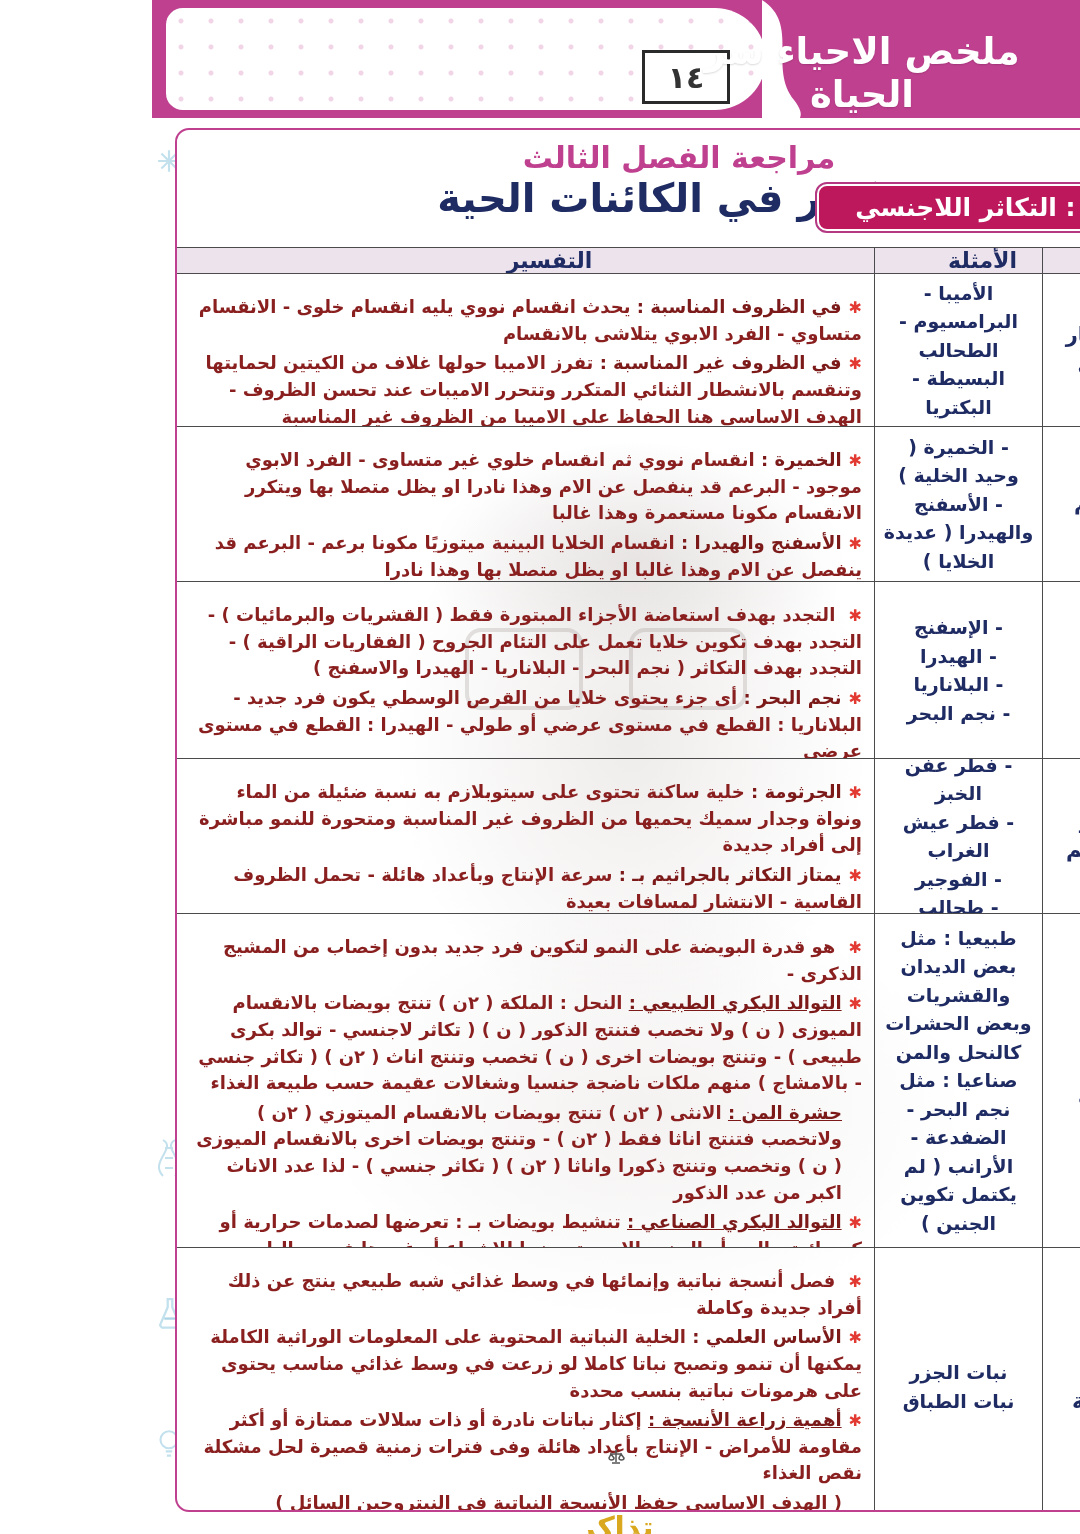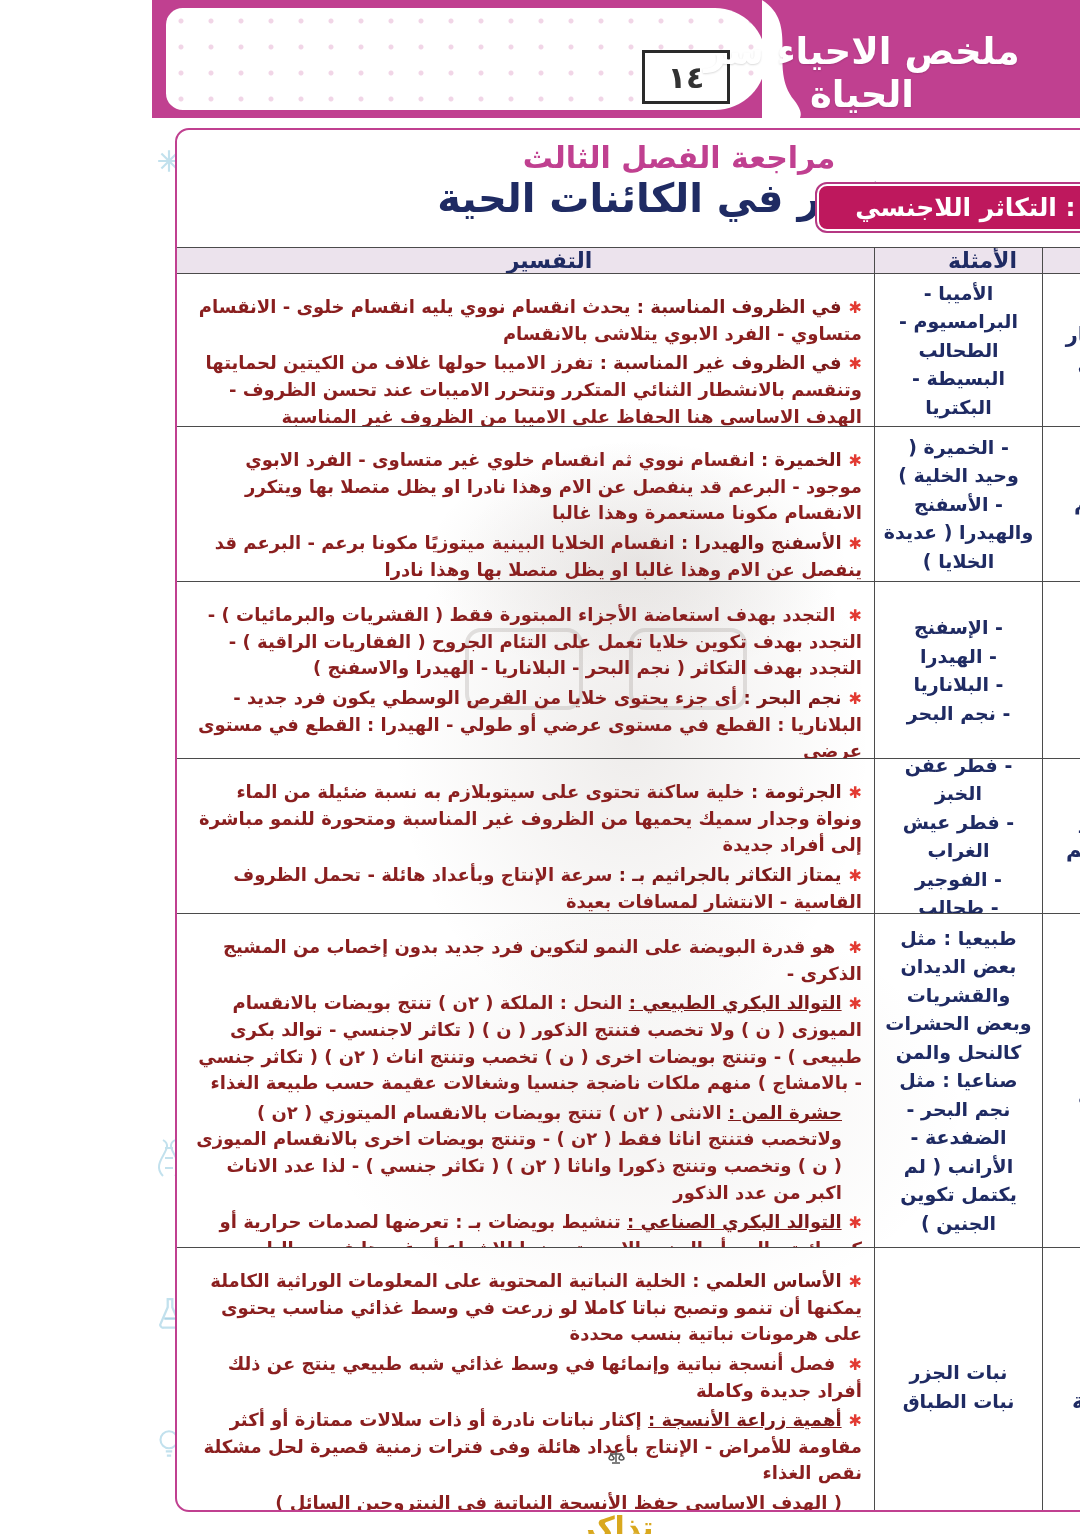--- a/index.html
+++ b/index.html
@@ -204,22 +204,22 @@
           <div class="exp-item cont"><span class="lead u">حشرة المن :</span> <span>الانثى ( ٢ن ) تنتج بويضات بالانقسام الميتوزي ( ٢ن ) ولاتخصب فتنتج اناثا فقط ( ٢ن ) - وتنتج بويضات اخرى بالانقسام الميوزى ( ن ) وتخصب وتنتج ذكورا واناثا ( ٢ن ) ( تكاثر جنسي ) - لذا عدد الاناث اكبر من عدد الذكور</span></div>
           <div class="exp-item"><span class="marker">✱</span><span class="lead u">التوالد البكري الصناعي :</span> <span>تنشيط بويضات بـ : تعرضها لصدمات حرارية أو كهربائية - الرج أو الوخز بالإبر - تعرضها للإشعاع أو غمرها في محاليل بعض الأملاح - يحدث تضاعف للصبغيات وانقسام البويضات وتنتج أفراد جديدة</span></div>
         </div>
       </div>
 
       <div class="trow r5">
         <div class="cell type">زراعة الأنسجة</div>
         <div class="cell ex">نبات الجزر
 نبات الطباق</div>
         <div class="cell exp">
+          <div class="exp-item"><span class="marker">✱</span> <span>فصل أنسجة نباتية وإنمائها في وسط غذائي شبه طبيعي ينتج عن ذلك أفراد جديدة وكاملة</span></div>
           <div class="exp-item"><span class="marker">✱</span><span class="lead">الأساس العلمي :</span> <span>الخلية النباتية المحتوية على المعلومات الوراثية الكاملة يمكنها أن تنمو وتصبح نباتا كاملا لو زرعت في وسط غذائي مناسب يحتوى على هرمونات نباتية بنسب محددة</span></div>
-          <div class="exp-item"><span class="marker">✱</span> <span>فصل أنسجة نباتية وإنمائها في وسط غذائي شبه طبيعي ينتج عن ذلك أفراد جديدة وكاملة</span></div>
           <div class="exp-item"><span class="marker">✱</span><span class="lead u">أهمية زراعة الأنسجة :</span> <span>إكثار نباتات نادرة أو ذات سلالات ممتازة أو أكثر مقاومة للأمراض - الإنتاج بأعداد هائلة وفى فترات زمنية قصيرة لحل مشكلة نقص الغذاء</span></div>
           <div class="exp-item cont"> <span>( الهدف الاساسي حفظ الأنسجة النباتية في النيتروجين السائل )</span></div>
         </div>
       </div>
 
     </div>
   </div>
 
   <div class="watermark">
     <svg width="18" height="18" viewBox="0 0 18 18" fill="none" stroke="#555555" stroke-width="1.5">

